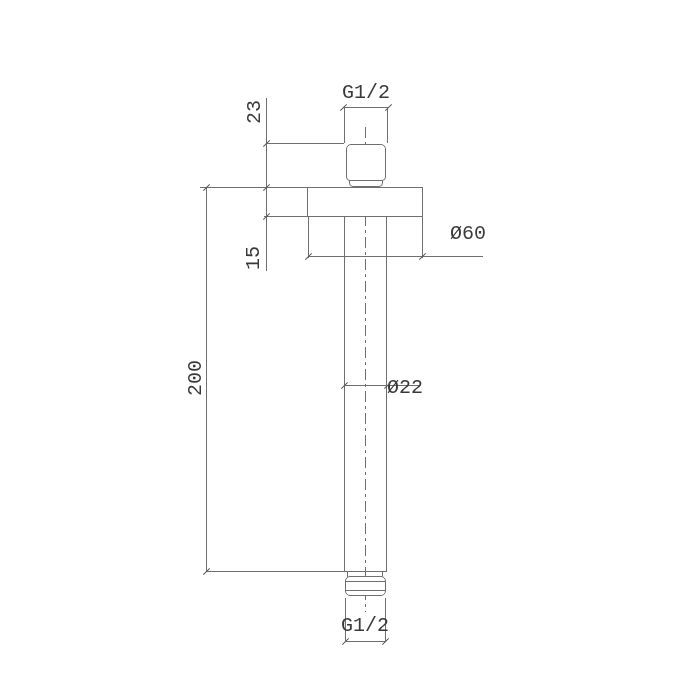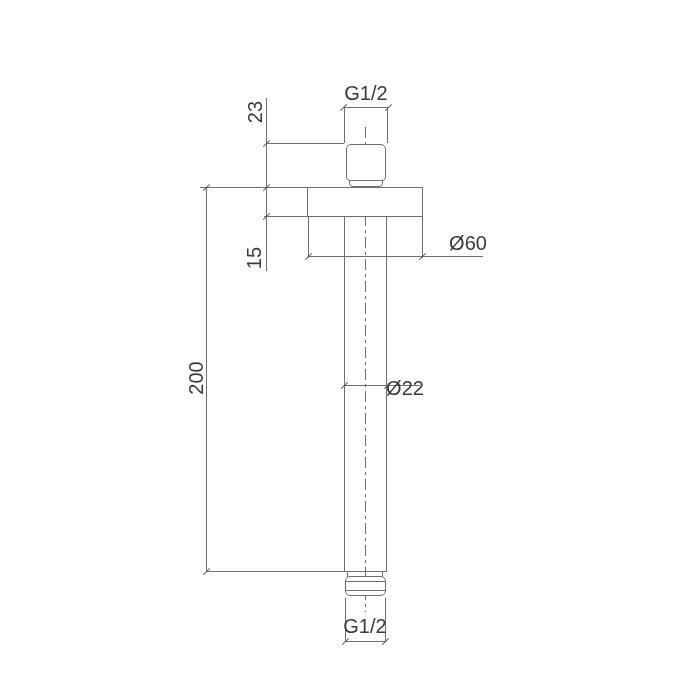--- a/index.html
+++ b/index.html
@@ -6,21 +6,21 @@
     margin: 0;
     padding: 0;
     background: #ffffff;
   }
   .canvas {
     position: relative;
     width: 700px;
     height: 700px;
     background: #ffffff;
     overflow: hidden;
-    font-family: Liberation Sans, sans-serif;
+    font-family: Liberation Mono, monospace;
   }
   
   .ln {
     position: absolute;
     background: #6f6f6f;
   }
   
   .part {
     position: absolute;
     border: 1px solid #6f6f6f;
@@ -93,21 +93,21 @@
   <div class="part" style="left:349px; top:180px; width:34px; height:7px; border-radius:0 0 4px 4px;"></div>
 
   <div class="part" style="left:307px; top:187px; width:116px; height:30px;"></div>
 
   <div class="part sides-only" style="left:344px; top:217px; width:43px; height:354px;"></div>
   <div class="ln" style="left:344px; top:571px; width:43px; height:1px;"></div>
 
   <div class="ln" style="left:308px; top:217px; width:1px; height:41px;"></div>
   <div class="ln" style="left:422px; top:217px; width:1px; height:41px;"></div>
   <div class="ln" style="left:308px; top:256px; width:175px; height:1px;"></div>
-  <div class="txt" style="left:443px; top:235px; width:50px;">Ø60</div>
+  <div class="txt" style="left:443px; top:226px; width:50px;">Ø60</div>
 
   <div class="ln" style="left:344px; top:385px; width:76px; height:1px;"></div>
   <div class="txt" style="left:380px; top:380px; width:50px;">Ø22</div>
 
   <div class="part sides-only" style="left:347px; top:571px; width:36px; height:6px;"></div>
   <div class="part" style="left:345px; top:576px; width:41px; height:20px; border-radius:5px;"></div>
   <div class="ln" style="left:346px; top:581px; width:39px; height:1px;"></div>
   <div class="ln" style="left:346px; top:590px; width:39px; height:1px;"></div>
 
   <div class="ln" style="left:345px; top:598px; width:1px; height:44px;"></div>

